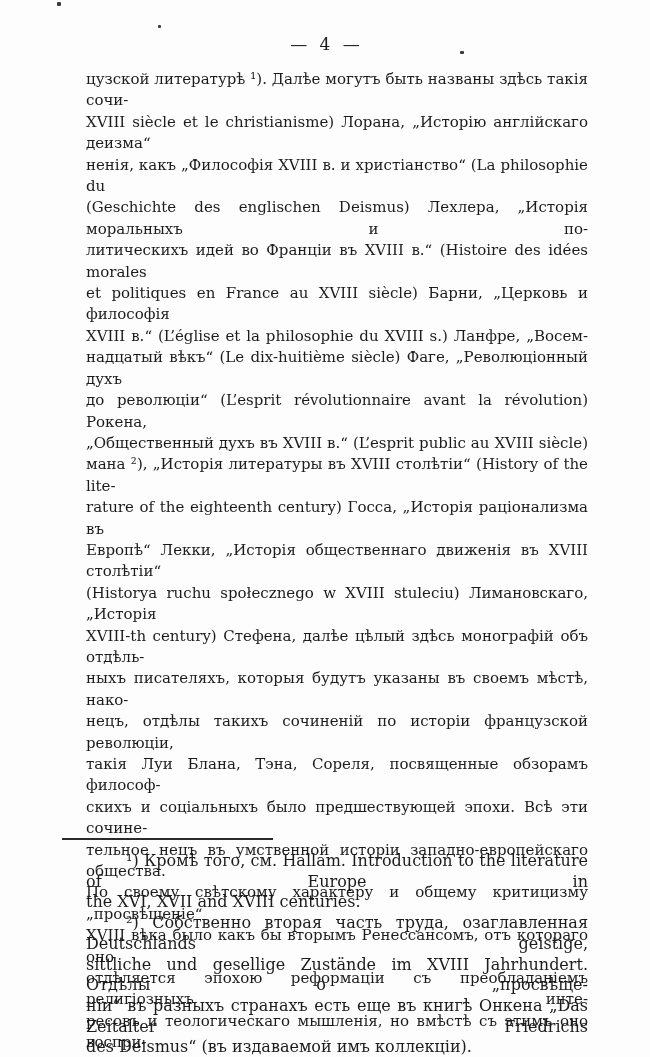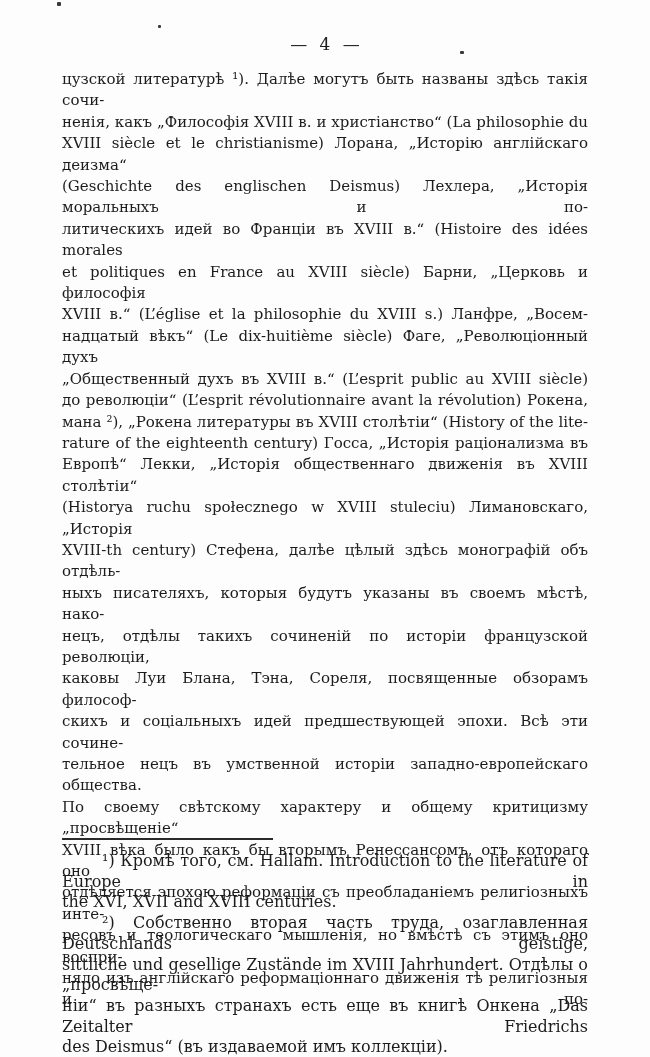--- a/index.html
+++ b/index.html
@@ -38,20 +38,21 @@
     position: absolute;
     top: 851px;
     left: 62px;
     width: 526px;
     font-size: 16px;
     line-height: 20.7px;
   }
   .line {
     text-align: justify;
     white-space: normal;
+    margin-left: 24px;
   }
   .line.just {
     text-align-last: justify;
   }
   .line.indent {
     text-indent: 40px;
   }
   .fn-rule {
     position: absolute;
     top: 838px;
@@ -74,38 +75,38 @@
 
 <div class="page">
   <span class="speck s1"></span>
   <span class="speck s2"></span>
   <span class="speck s3"></span>
 
   <div class="page-number">— 4 —</div>
 
   <div class="body-text" id="body-text">
       <div class="line just">цузской литературѣ ¹). Далѣе могутъ быть названы здѣсь такія сочи-</div>
+      <div class="line just">XVIII siècle et le christianisme) Лорана, „Исторію англійскаго деизма“</div>
       <div class="line just">ненія, какъ „Философія XVIII в. и христіанство“ (La philosophie du</div>
-      <div class="line just">XVIII siècle et le christianisme) Лорана, „Исторію англійскаго деизма“</div>
       <div class="line just">(Geschichte des englischen Deismus) Лехлера, „Исторія моральныхъ и по-</div>
       <div class="line just">литическихъ идей во Франціи въ XVIII в.“ (Histoire des idées morales</div>
       <div class="line just">et politiques en France au XVIII siècle) Барни, „Церковь и философія</div>
       <div class="line just">XVIII в.“ (L’église et la philosophie du XVIII s.) Ланфре, „Восем-</div>
       <div class="line just">надцатый вѣкъ“ (Le dix-huitième siècle) Фаге, „Революціонный духъ</div>
+      <div class="line just">до революціи“ (L’esprit révolutionnaire avant la révolution) Рокена,</div>
       <div class="line just">„Общественный духъ въ XVIII в.“ (L’esprit public au XVIII siècle)</div>
-      <div class="line just">до революціи“ (L’esprit révolutionnaire avant la révolution) Рокена,</div>
-      <div class="line just">мана ²), „Рокена литературы въ XVIII столѣтіи“ (History of the lite-</div>
+      <div class="line just">мана ²), „Исторія литературы въ XVIII столѣтіи“ (History of the lite-</div>
       <div class="line just">rature of the eighteenth century) Госса, „Исторія раціонализма въ</div>
       <div class="line just">Европѣ“ Лекки, „Исторія общественнаго движенія въ XVIII столѣтіи“</div>
       <div class="line just">(Historya ruchu społecznego w XVIII stuleciu) Лимановскаго, „Исторія</div>
       <div class="line just">XVIII-th century) Стефена, далѣе цѣлый здѣсь монографій объ отдѣль-</div>
       <div class="line just">ныхъ писателяхъ, которыя будутъ указаны въ своемъ мѣстѣ, нако-</div>
       <div class="line just">нецъ, отдѣлы такихъ сочиненій по исторіи французской революціи,</div>
-      <div class="line just">каковы Луи Блана, Тэна, Сореля, посвященные обзорамъ философ-</div>
-      <div class="line just">скихъ и соціальныхъ идей предшествующей эпохи. Всѣ эти сочине-</div>
+      <div class="line just">такія Луи Блана, Тэна, Сореля, посвященные обзорамъ философ-</div>
+      <div class="line just">скихъ и соціальныхъ было предшествующей эпохи. Всѣ эти сочине-</div>
       <div class="line just">тельное нецъ въ умственной исторіи западно-европейскаго общества.</div>
       <div class="line just">По своему свѣтскому характеру и общему критицизму „просвѣщеніе“</div>
       <div class="line just">XVIII вѣка было какъ бы вторымъ Ренессансомъ, отъ котораго оно</div>
       <div class="line just">отдѣляется эпохою реформаціи съ преобладаніемъ религіозныхъ инте-</div>
       <div class="line just">ресовъ и теологическаго мышленія, но вмѣстѣ съ этимъ оно воспри-</div>
       <div class="line just">няло изъ англійскаго реформаціоннаго движенія тѣ религіозныя и по-</div>
     </div>
 
   <div class="fn-rule"></div>
 

